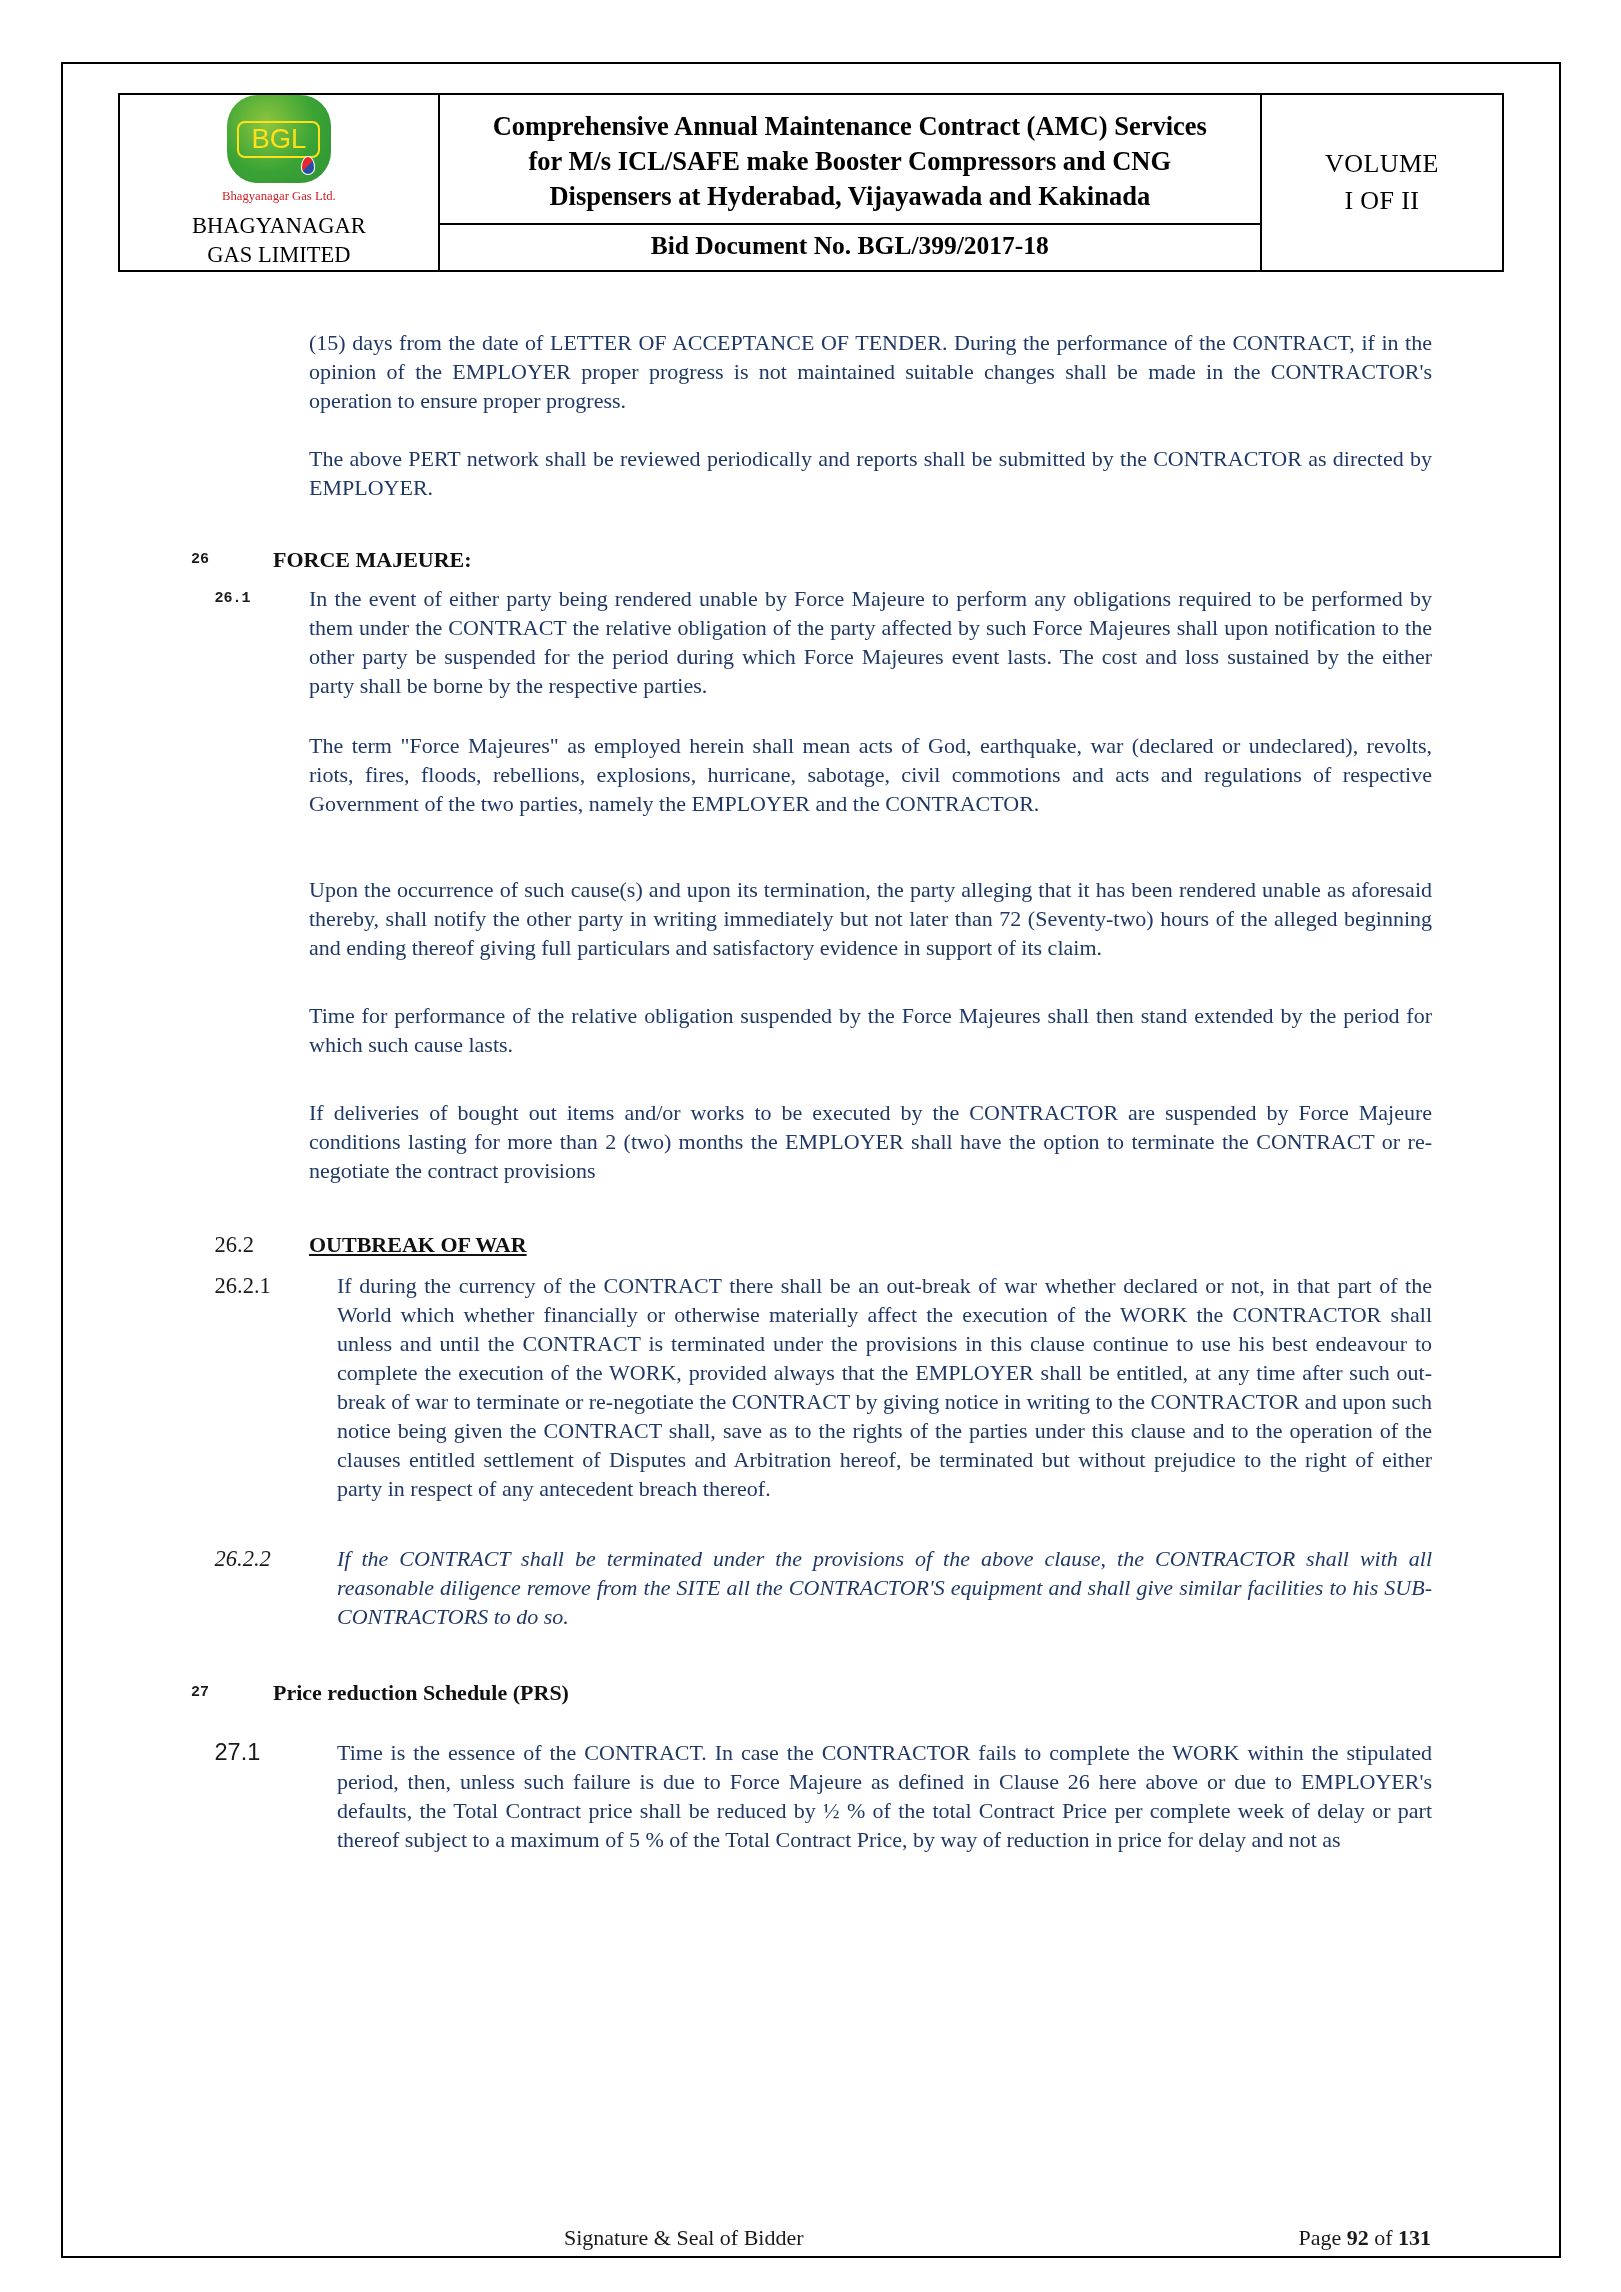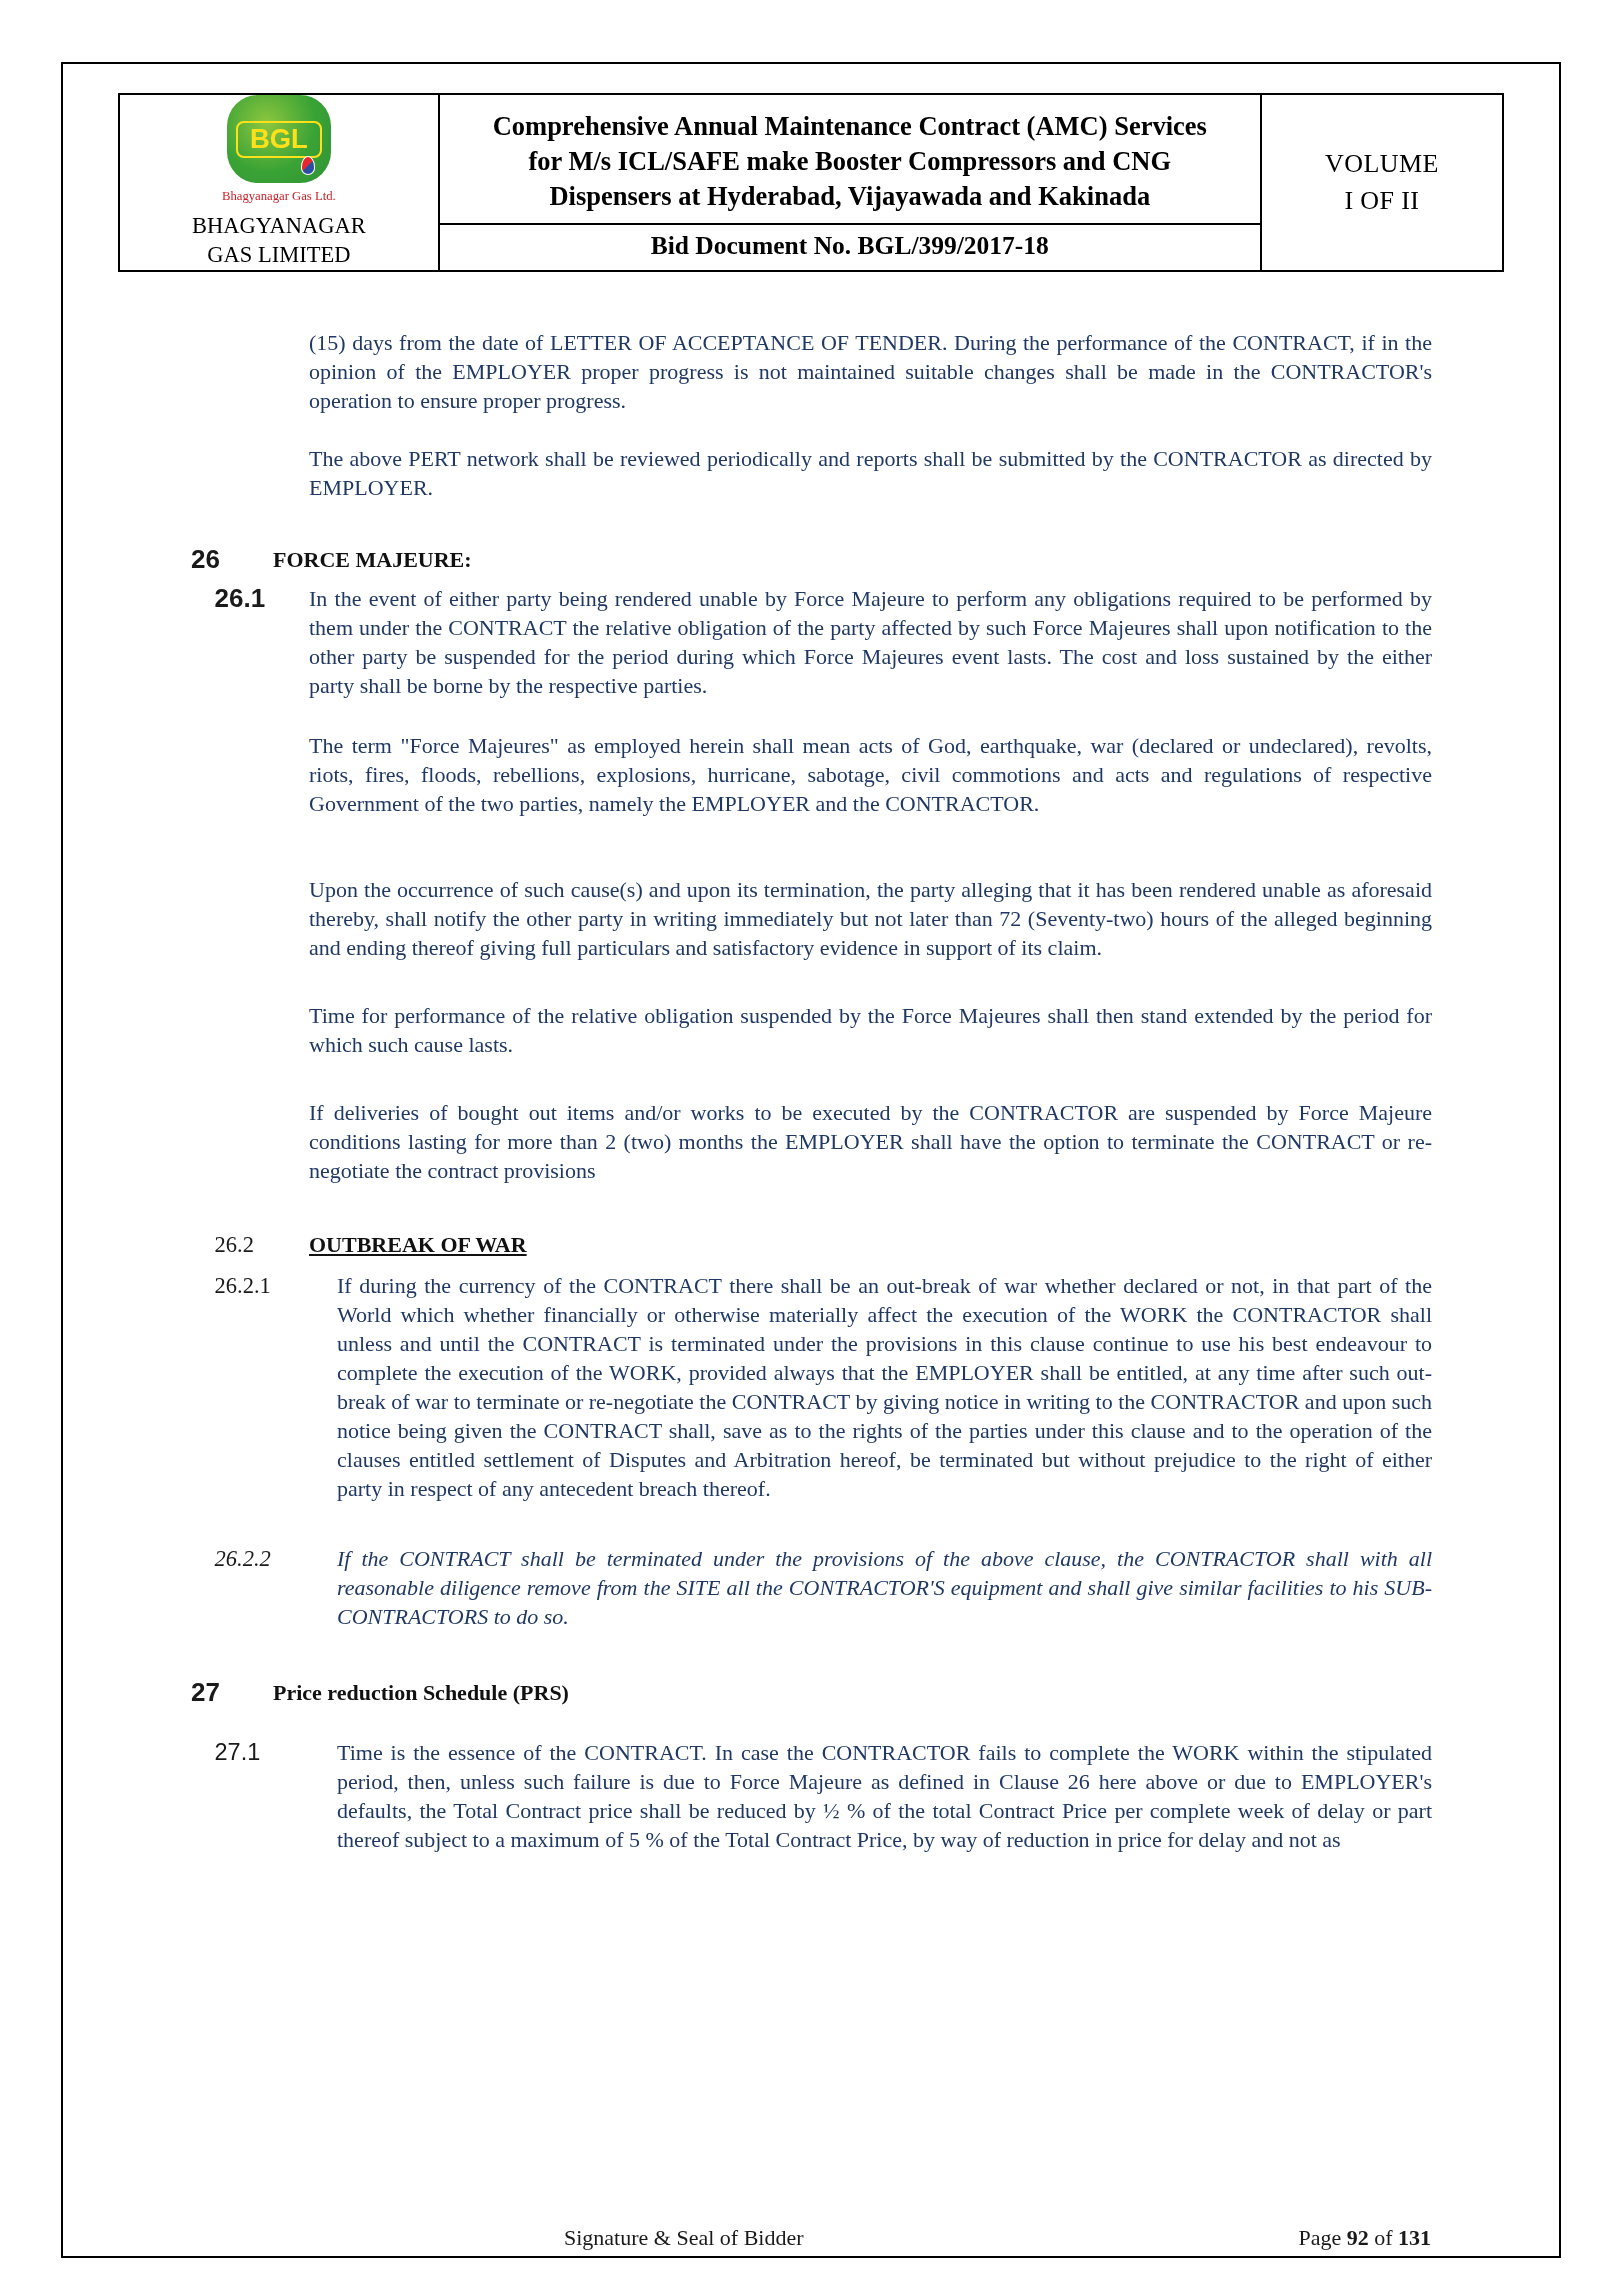--- a/index.html
+++ b/index.html
@@ -34,21 +34,21 @@
   }
 
   
   .logo-blob {
     width:104px; height:88px; margin:0 auto; position:relative;
     background:radial-gradient(circle at 38% 32%, #8dc63f 0%, #3aa335 55%, #2f9235 100%);
     border-radius:31px;
     display:flex; align-items:center; justify-content:center;
   }
   .logo-bgl {
-    color:#ffe01a; font-weight:bold; font-size:27.4px; line-height:1.15;
+    color:#ffe01a; font-weight:normal; font-size:27.4px; line-height:1.15;
     font-family:"Liberation Sans", sans-serif;
     border:2px solid #ffe01a; border-radius:7.8px; padding:0 12px 1px;
   }
   .logo-flame {
     position:absolute; right:15.7px; bottom:8.8px; width:14.7px; height:18.6px;
     background:linear-gradient(135deg, #e8262d 0 50%, #2b4ea2 50% 100%);
     border:1px solid #fff;
     border-radius:50% 50% 50% 50% / 62% 62% 38% 38%;
   }
   .logo-caption { color:#cc2027; font-size:12.7px; margin-top:6px; }
@@ -61,21 +61,21 @@
   }
   .body-p { text-align:justify; }
   .indent { margin-left:118px; }
 
   .row { display:flex; align-items:flex-start; }
   .num {
     flex:0 0 118px; padding-left:23.5px; color:#1a1a1a;
     font-size:22.5px; line-height:29px;
   }
   .row.lvl1 .num { flex-basis:82px; padding-left:0; }
-  .num.sans-bold { font-family:Liberation Sans, sans-serif; font-weight:bold; font-size:26px; }
+  .num.sans-bold { font-family:Liberation Mono, monospace; font-weight:bold; font-size:15px; }
   .num.sans-reg  { font-family:"Liberation Sans", sans-serif; font-size:23.5px; }
   .sec-title { font-weight:bold; color:#111; }
   .sec-title.u { text-decoration:underline; }
   .sec-body { flex:1; }
   .flex1 { flex:1;margin-left:28px; }
 
   .mt30 { margin-top:29px; }
   .mt32 { margin-top:31px; }
   .mt40 { margin-top:39px; }
   .mt42 { margin-top:41px;font-style:italic; }

